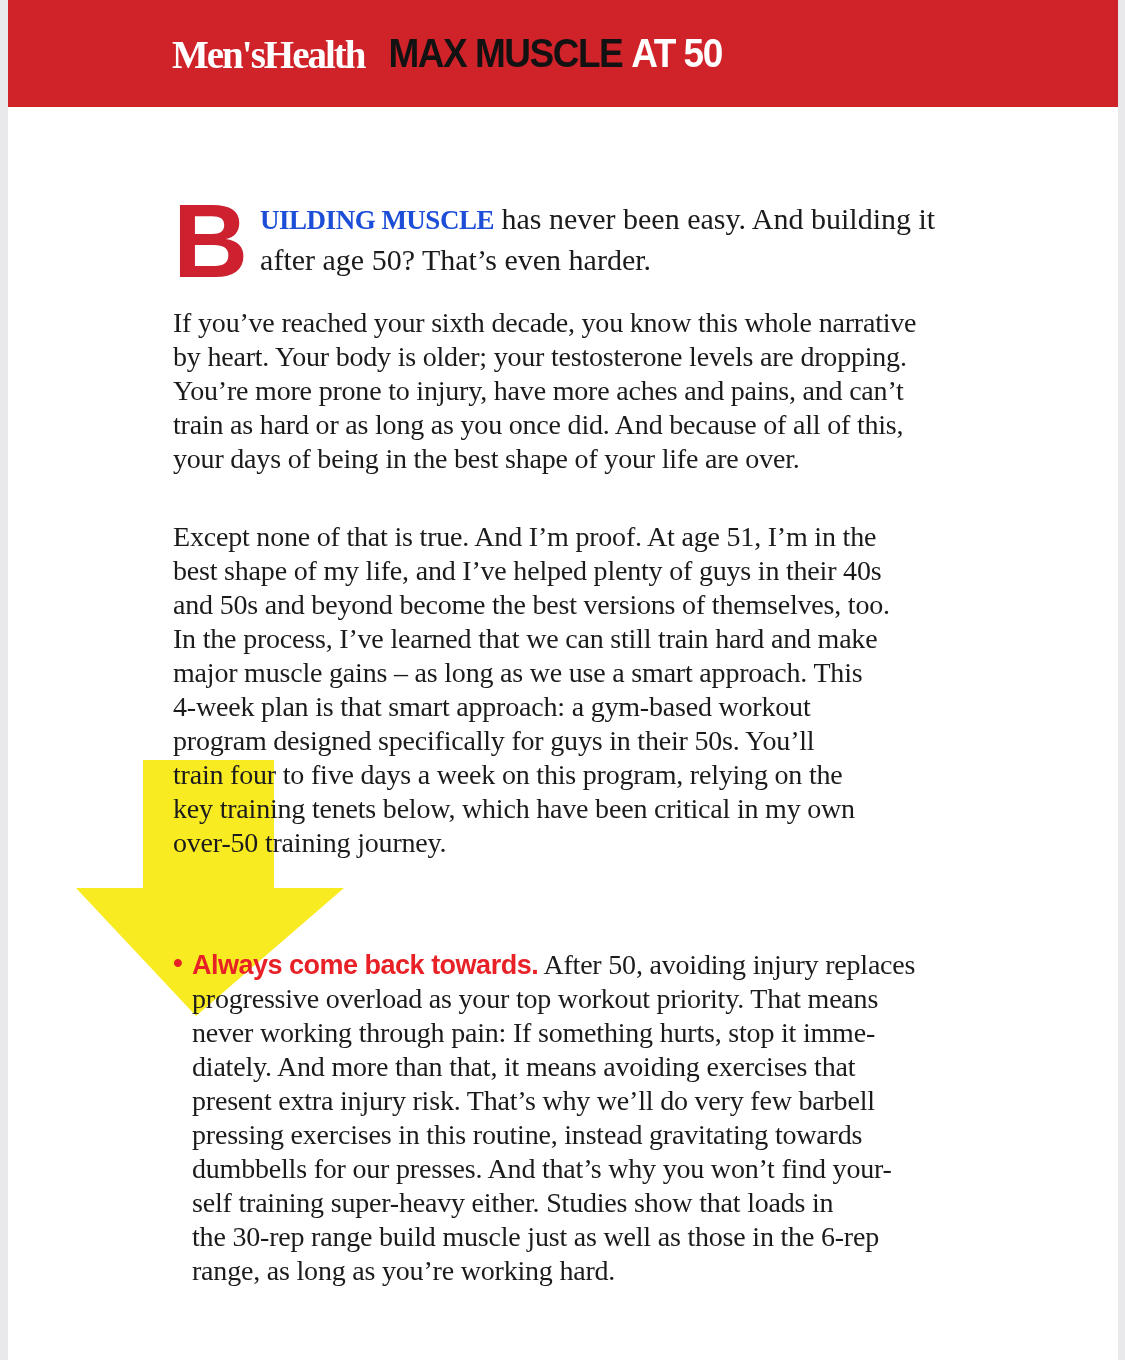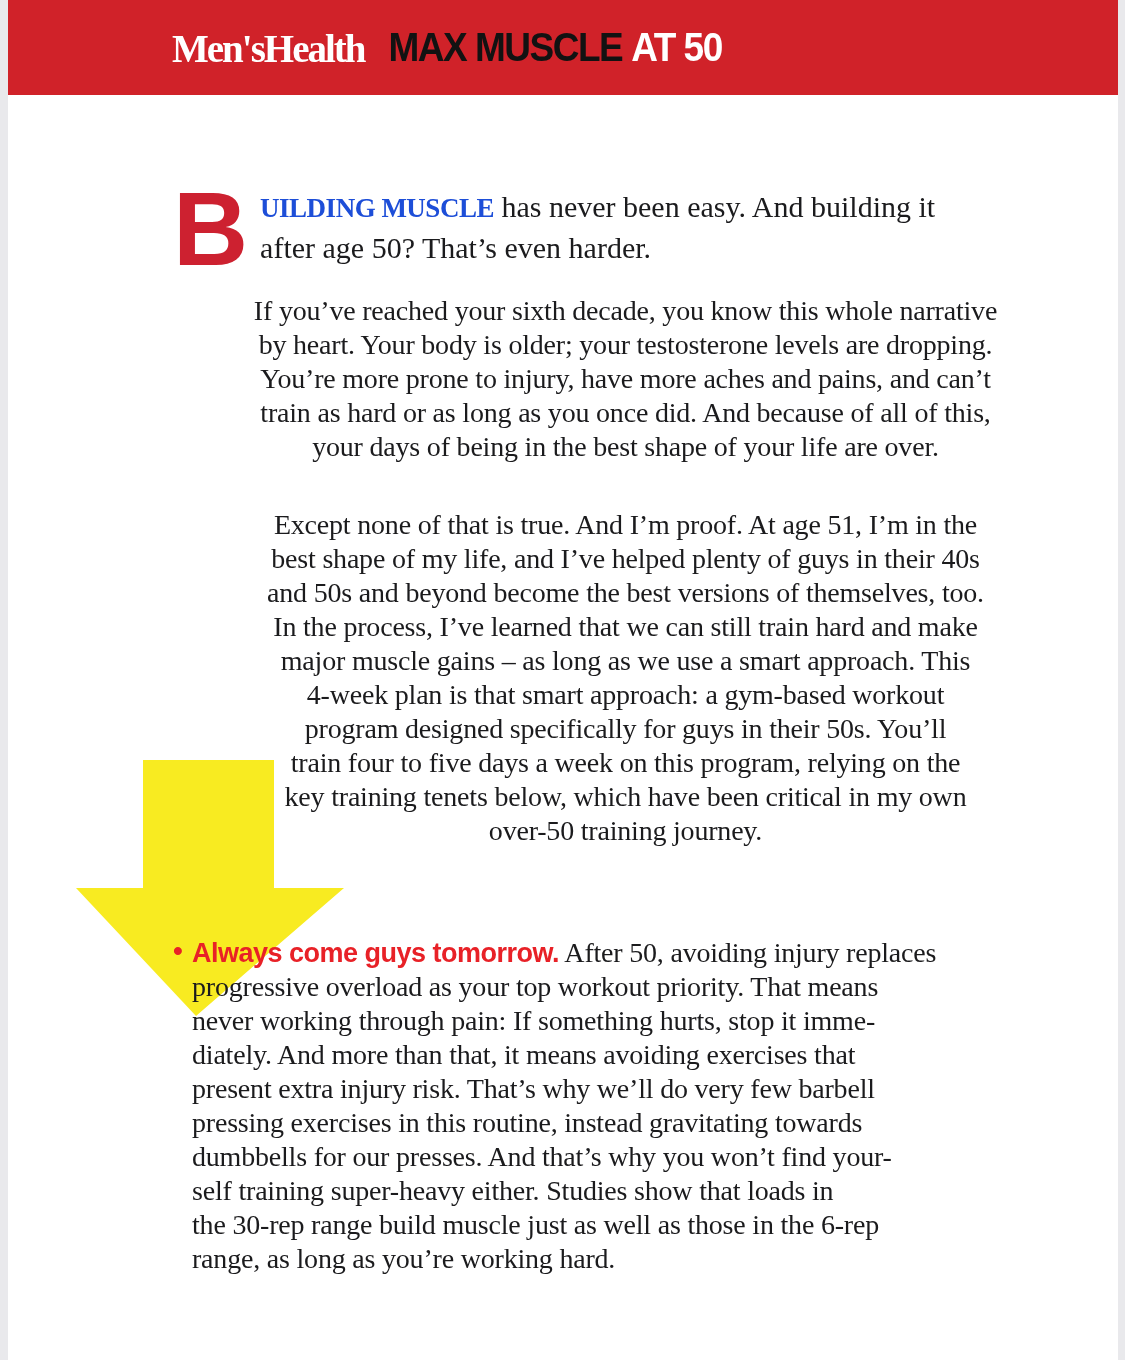--- a/index.html
+++ b/index.html
@@ -16,21 +16,21 @@
     left: 8px;
     top: 0;
     width: 1110px;
     height: 1360px;
     background: #ffffff;
   }
   
   .masthead {
     position: relative;
     z-index: 2;
-    height: 95px;
+    height: 107px;
     background: #d02229;
     display: flex;
     align-items: center;
     padding-left: 164px;
     box-sizing: border-box;
   }
   .brand {
     font-family: "Liberation Serif", serif;
     font-weight: bold;
     font-size: 39px;
@@ -85,21 +85,20 @@
     font-size: 27px;
     letter-spacing: -0.5px;
     color: #1d4ed8;
   }
   .preline { white-space: pre-line; }
   .body-para {
     font-size: 28px;
     line-height: 34px;
     letter-spacing: -0.2px;
     margin: 0;
-    text-align: center;
   }
   .para-1 { margin-top: 26px; clear: none; }
   .para-2 { margin-top: 44px; }
   .bullet-item {
     position: relative;
     margin-top: 88px;
     padding-left: 19px;
     font-size: 28px;
     line-height: 34px;
     letter-spacing: -0.2px;
@@ -157,21 +156,21 @@
 In the process, I’ve learned that we can still train hard and make
 major muscle gains – as long as we use a smart approach. This
 4-week plan is that smart approach: a gym-based workout
 program designed specifically for guys in their 50s. You’ll
 train four to five days a week on this program, relying on the
 key training tenets below, which have been critical in my own
 over-50 training journey.</p>
 
     <div class="bullet-item">
       <span class="bullet-marker">•</span>
-      <span class="bullet-head">Always come guys tomorrow.</span><span class="preline"> After 50, avoiding injury replaces
+      <span class="bullet-head">Always come back towards.</span><span class="preline"> After 50, avoiding injury replaces
 progressive overload as your top workout priority. That means
 never working through pain: If something hurts, stop it imme-
 diately. And more than that, it means avoiding exercises that
 present extra injury risk. That’s why we’ll do very few barbell
 pressing exercises in this routine, instead gravitating towards
 dumbbells for our presses. And that’s why you won’t find your-
 self training super-heavy either. Studies show that loads in
 the 30-rep range build muscle just as well as those in the 6-rep
 range, as long as you’re working hard.</span>
     </div>

